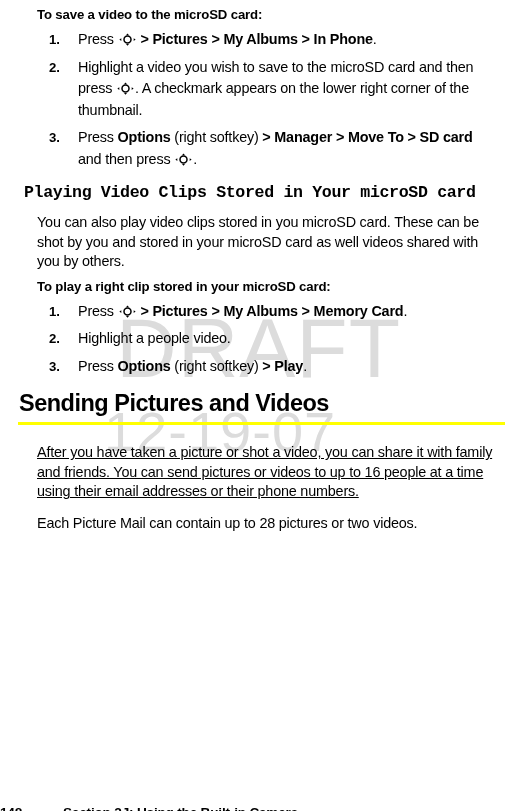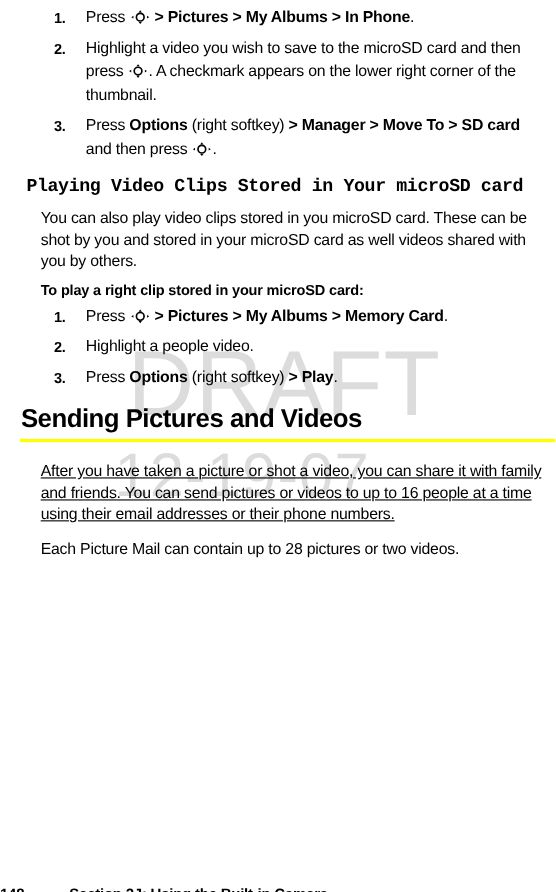--- a/index.html
+++ b/index.html
@@ -151,20 +151,21 @@
   }
 </style>
 </head>
 <body>
 
 <div class="watermark" id="wm-draft">DRAFT</div>
 <div class="watermark" id="wm-date">12-19-07</div>
 
 <div class="page">
 
+  <p class="lead">To save a video to the microSD card:</p>
 
   <ol class="steps">
       <li><span class="num">1.</span><span>Press <span class="navkey"><svg width="17" height="13" viewBox="0 0 17 13" xmlns="http://www.w3.org/2000/svg">
               <circle cx="8.5" cy="6.6" r="3.5" fill="none" stroke="#000" stroke-width="1.5"></circle>
               <path d="M8.5 0.4 L10.0 2.3 L7.0 2.3 Z" fill="#000"></path>
               <path d="M8.5 12.8 L7.0 10.9 L10.0 10.9 Z" fill="#000"></path>
               <path d="M0.4 6.6 L2.3 5.3 L2.3 7.9 Z" fill="#000"></path>
               <path d="M16.6 6.6 L14.7 7.9 L14.7 5.3 Z" fill="#000"></path>
             </svg></span><b> &gt; Pictures &gt; My Albums &gt; In Phone</b>.</span></li>
       <li><span class="num">2.</span><span>Highlight a video you wish to save to the microSD card and then press <span class="navkey"><svg width="17" height="13" viewBox="0 0 17 13" xmlns="http://www.w3.org/2000/svg">

